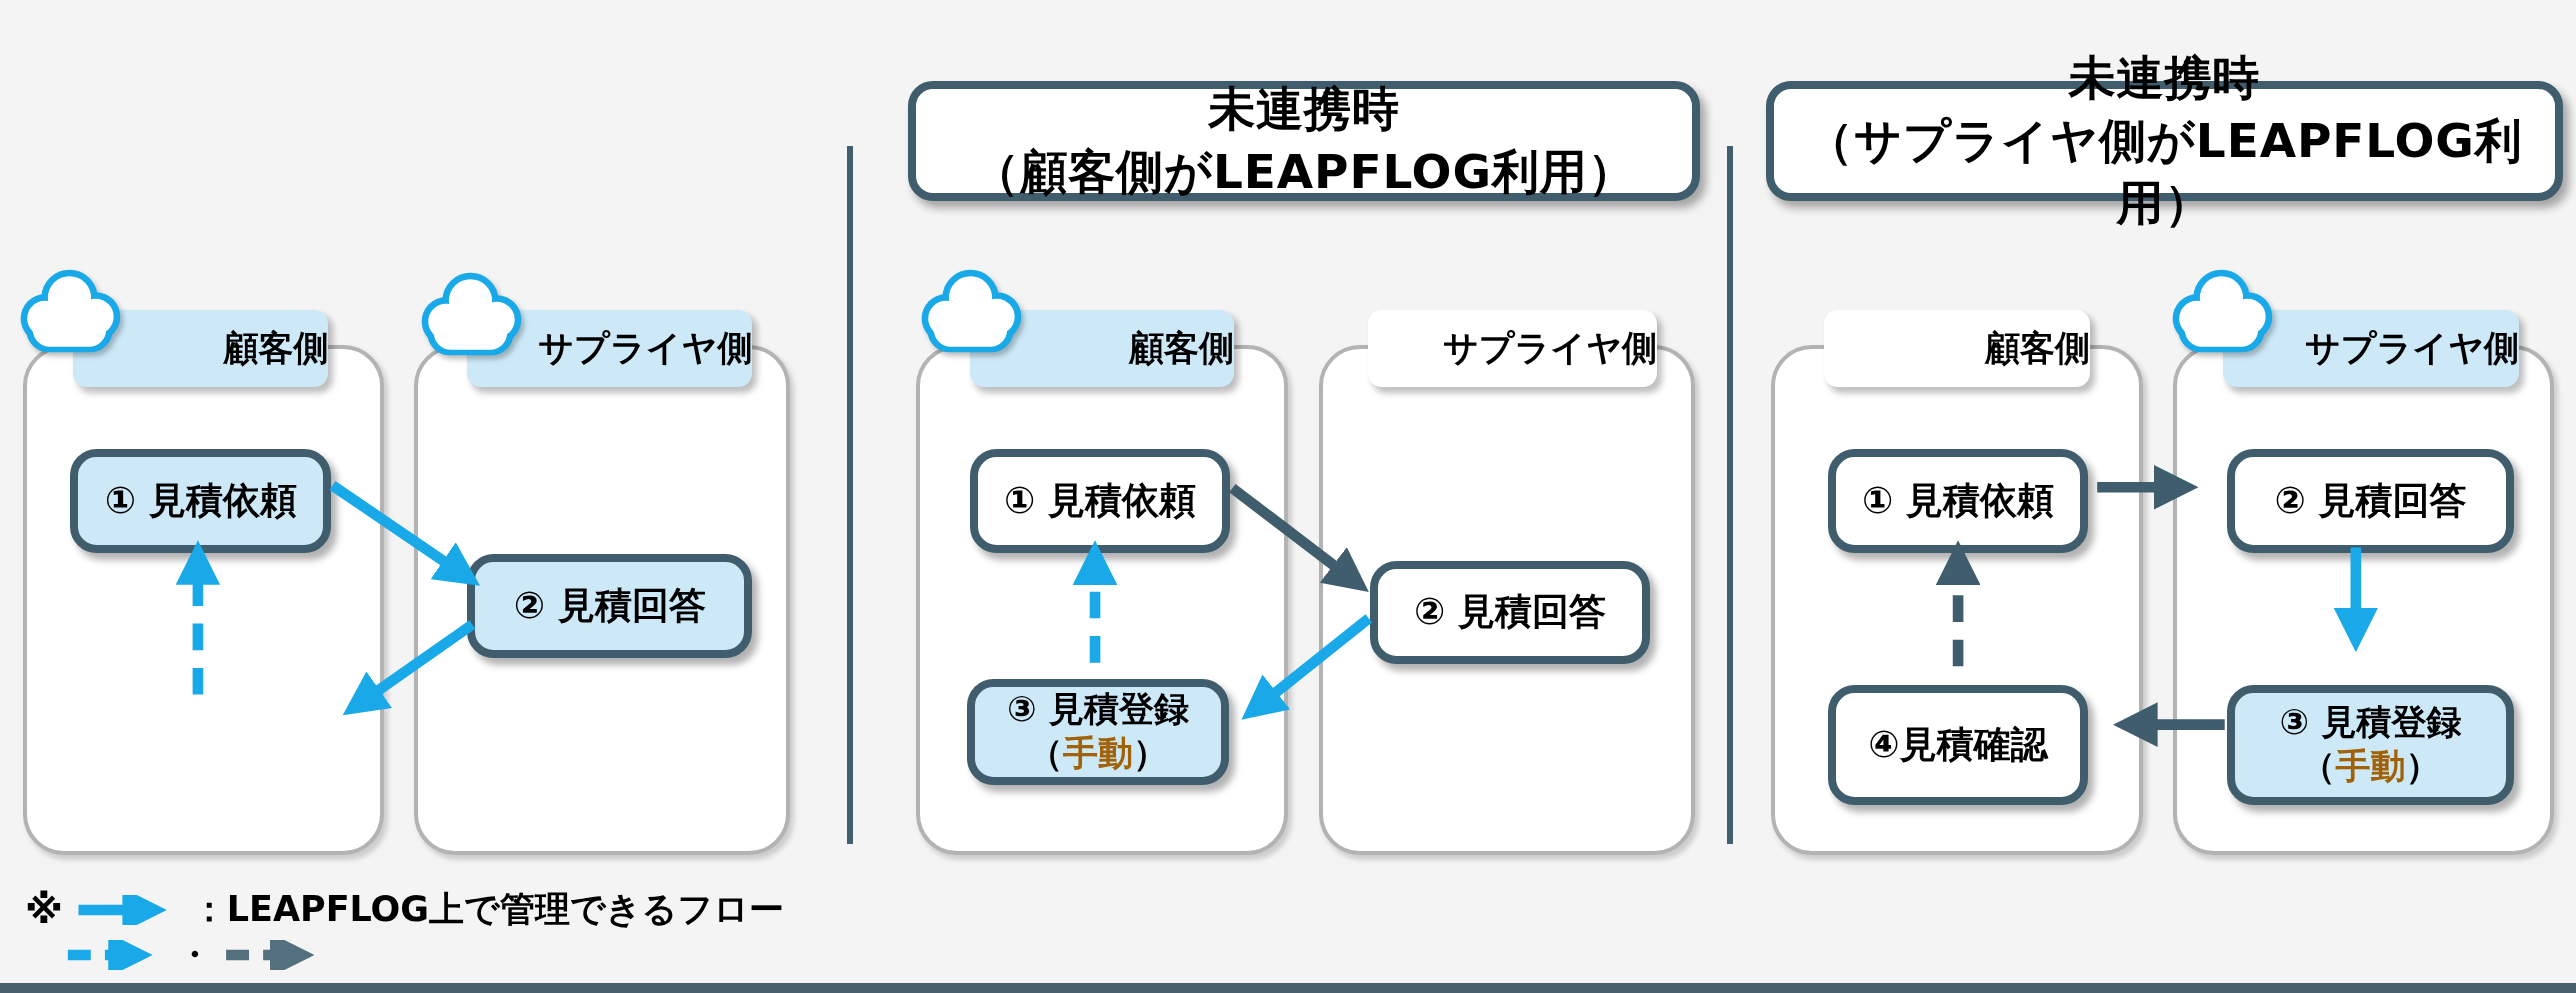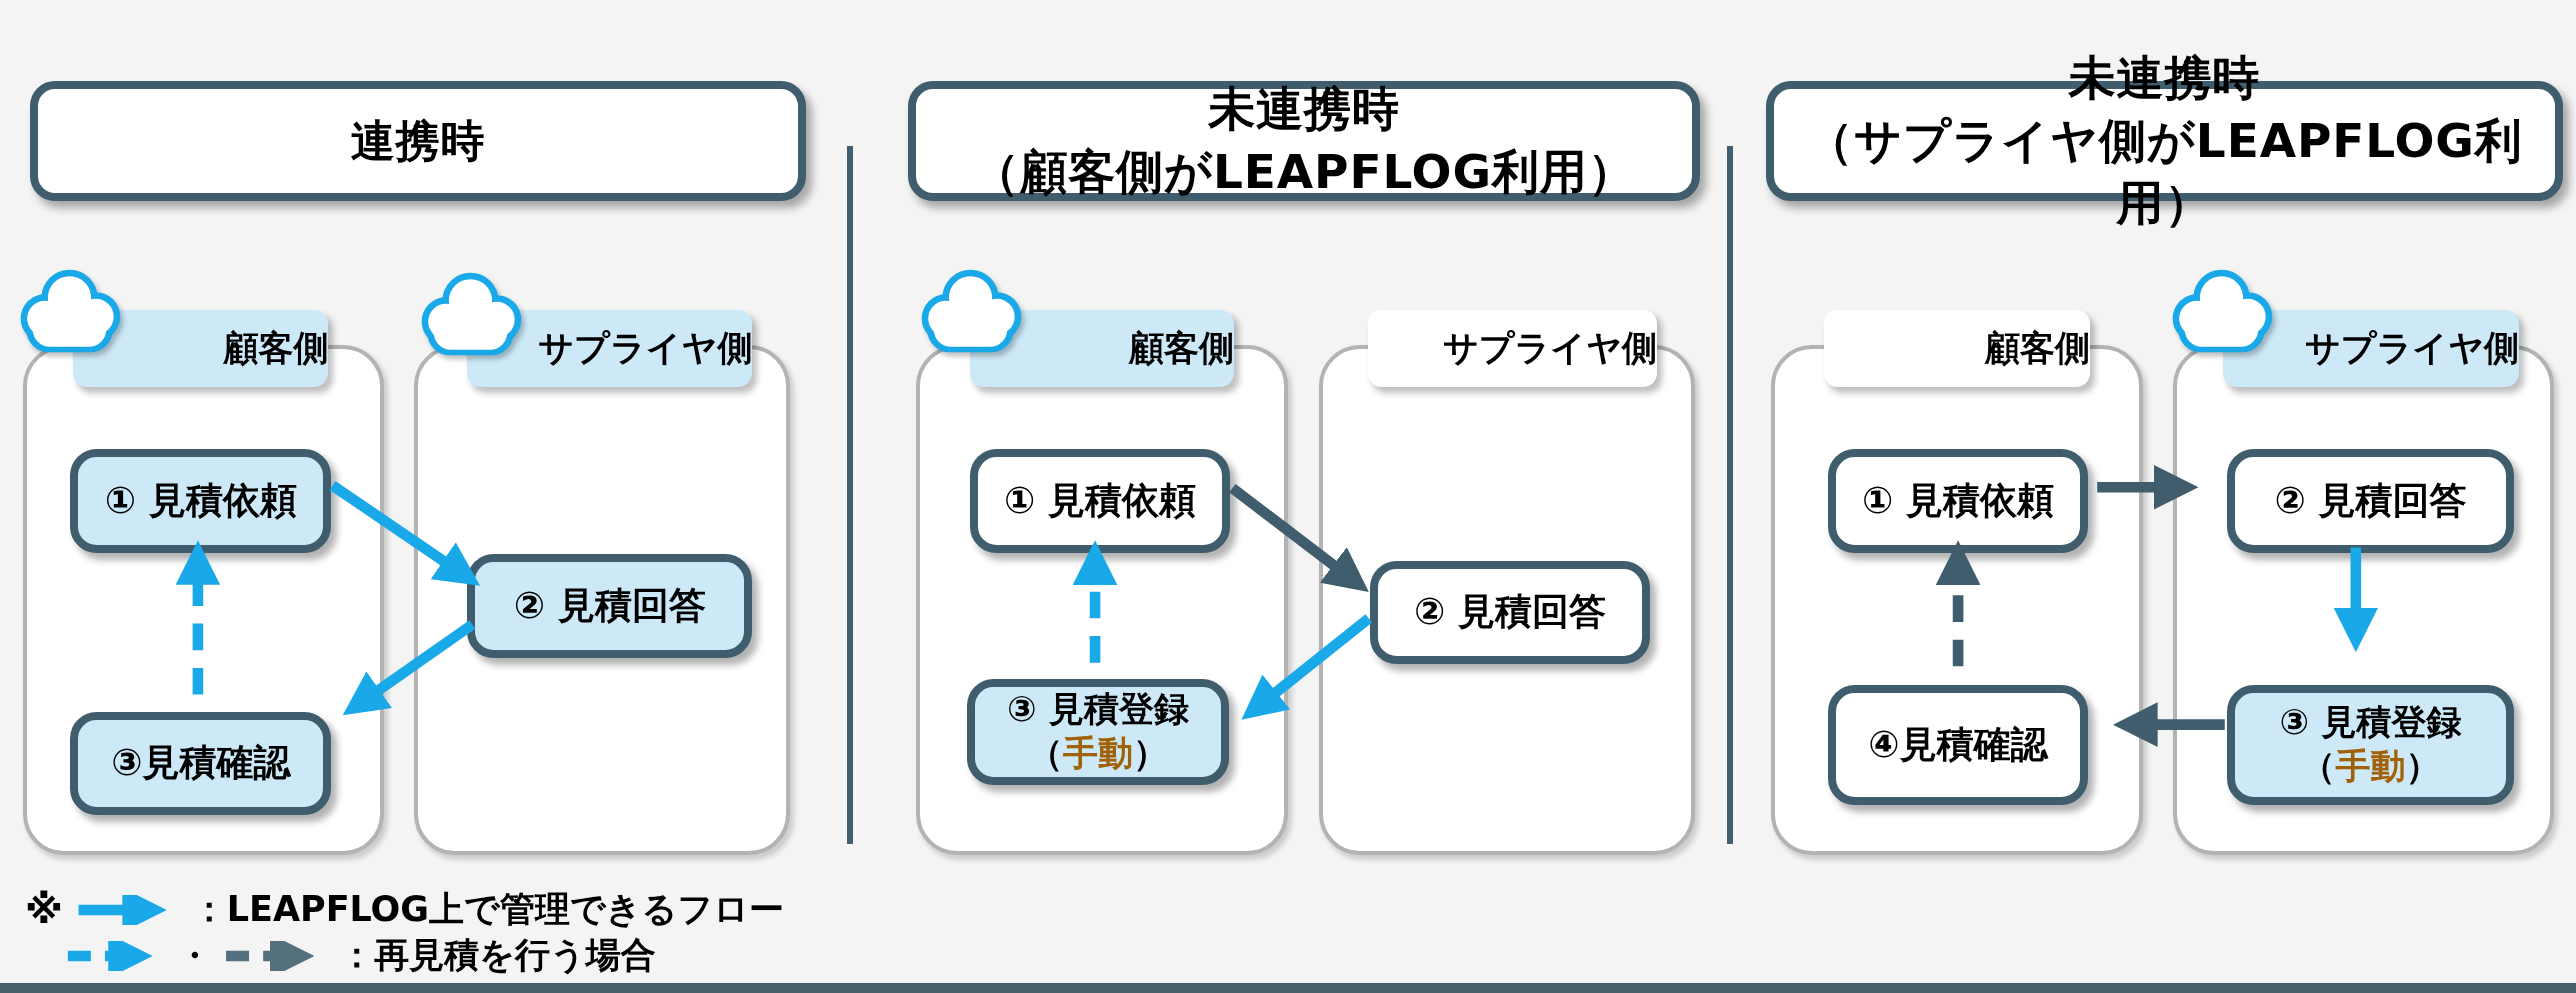--- a/index.html
+++ b/index.html
@@ -33,24 +33,20 @@
               font-weight:bold;font-size:35px;z-index:2;white-space:nowrap;}
   .legend-mark{font-size:39px;font-weight:bold;}
   .legend-sep{font-size:34px;font-weight:bold;}
 </style>
 </head>
 <body>
 
 <div class="page">
 
   <div class="panel" style="left:12.4px;width:811px;">
-    <div class="abs title-box" style="left:17.7px;top:81px;width:776px;height:120px;">
-      <div class="title-line big">連携時</div>
-      <div class="title-line big"></div>
-    </div>
 
     <svg class="abs cloud" style="left:-1.8px;top:264px;" width="117" height="94" viewBox="0 0 124 100">
       <g fill="#19A9E8">
         <rect x="16" y="42" width="92" height="52" rx="24"></rect>
         <circle cx="36" cy="58" r="26"></circle>
           <circle cx="62" cy="36" r="30"></circle>
           <circle cx="90" cy="56" r="26"></circle>
       </g>
       <g fill="#ffffff">
         <rect x="23" y="48" width="78" height="40" rx="18"></rect>
@@ -82,23 +78,20 @@
     </div>
     <div class="abs side-label blue" style="left:455px;top:310px;width:285px;height:77px;">
       <span>サプライヤ側</span>
     </div>
 
     <div class="abs flow-box blue" style="left:58px;top:437px;width:261px;height:104px;">
       <span>① 見積依頼</span>
     </div>
     <div class="abs flow-box blue" style="left:455px;top:542px;width:285px;height:104px;">
       <span>② 見積回答</span>
-    </div>
-    <div class="abs flow-box blue" style="left:58px;top:700px;width:261px;height:103px;">
-      <span>③見積確認</span>
     </div>
 
     <svg class="arrows" viewBox="0 0 916 1122">
       <defs>
         <marker id="hc1" viewBox="0 0 10 10" refX="6" refY="5" markerWidth="4.2" markerHeight="4.2" orient="auto">
           <path d="M0 0 L10 5 L0 10 Z" fill="#19A9E8"></path>
         </marker>
       </defs>
       <g>
         <line x1="362" y1="548" x2="512" y2="650" stroke="#19A9E8" stroke-width="12" marker-end="url(#hc1)"></line>
@@ -272,18 +265,17 @@
     </svg>
     <span class="legend-sep">・</span>
     <svg width="103" height="30" viewBox="0 0 116 34">
       <defs>
         <marker id="hsl2" viewBox="0 0 10 10" refX="6" refY="5" markerWidth="4.2" markerHeight="4.2" orient="auto">
           <path d="M0 0 L10 5 L0 10 Z" fill="#54707E"></path>
         </marker>
       </defs>
       <line x1="2" y1="17" x2="82" y2="17" stroke="#54707E" stroke-width="12" stroke-dasharray="26 16" marker-end="url(#hsl2)"></line>
     </svg>
-    <span>：再見積を行う場合</span>
   </div>
 
   <div class="bottom-bar" style="top:983px;height:10.6px;"></div>
 </div>
 
 
 </body></html>

